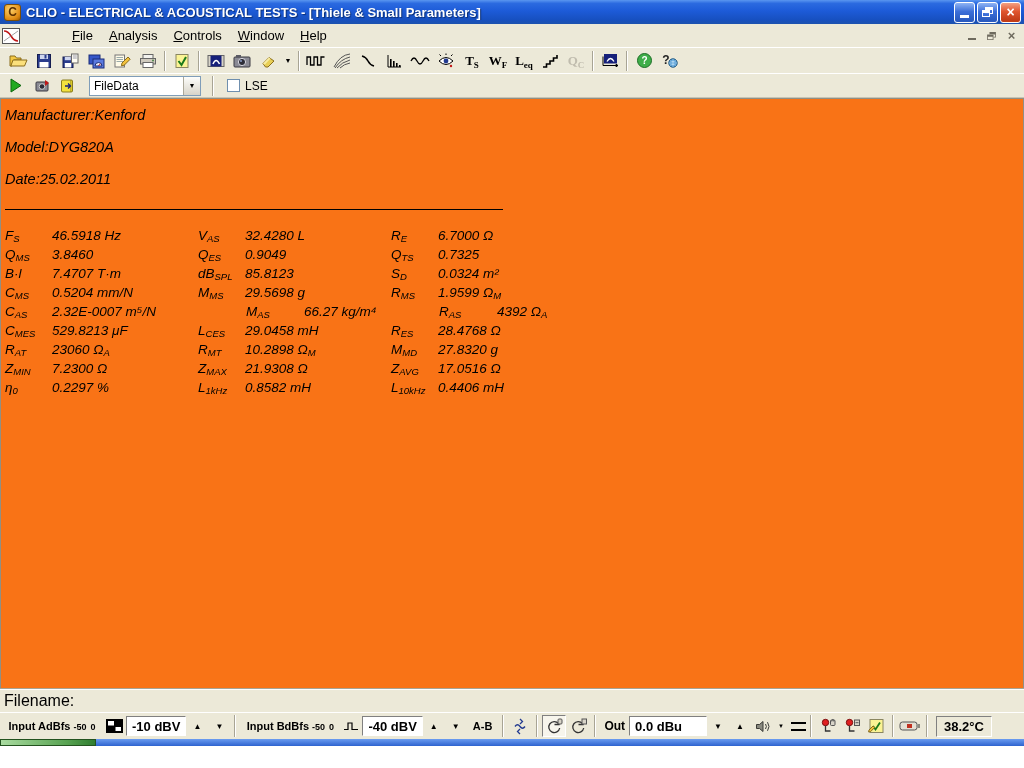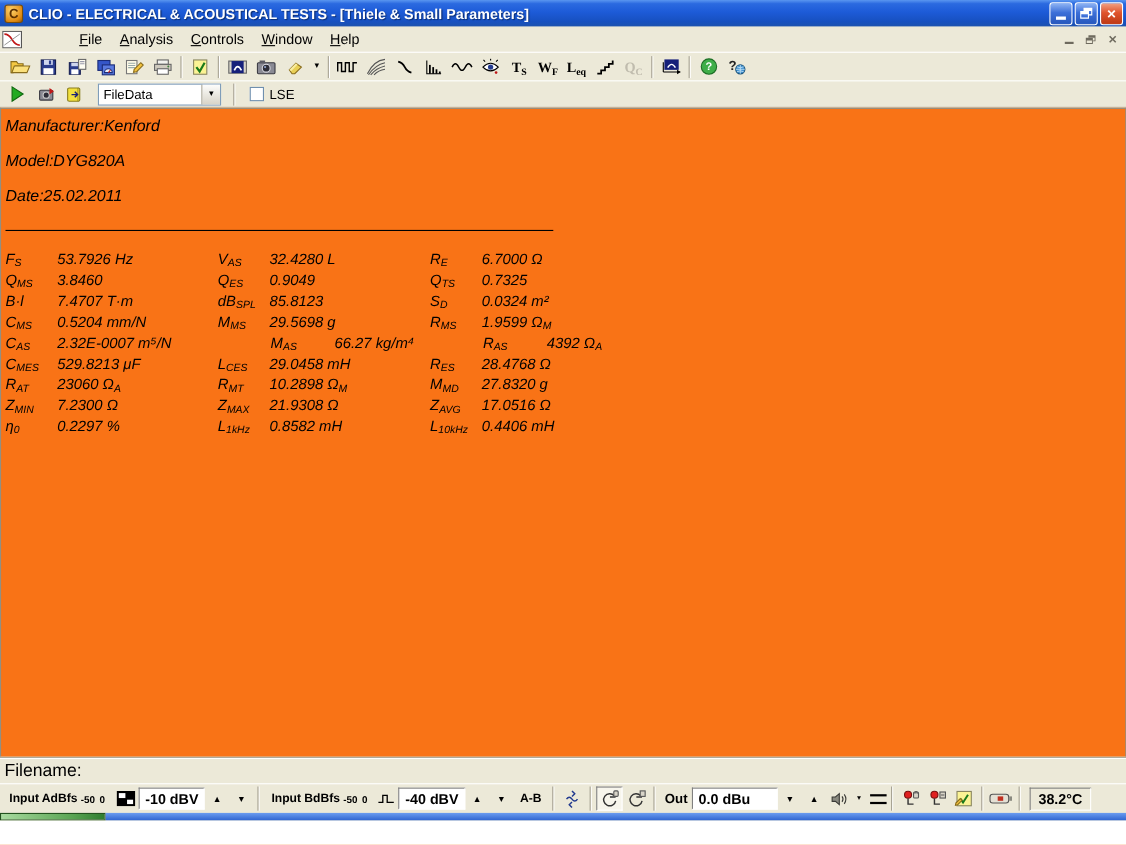--- a/index.html
+++ b/index.html
@@ -409,21 +409,21 @@
   <div class="content">
     <div class="doc-line">Manufacturer:Kenford</div>
     <div class="doc-line">Model:DYG820A</div>
     <div class="doc-line">Date:25.02.2011</div>
     <div class="hrule"></div>
     <div class="params">
       <div class="pcol c1">
 
           <div class="param-row">
             <span class="plabel"><span>F</span><span class="psub">S</span></span>
-            <span class="pvalue"><span>53.7926 Hz</span><span class="psub"></span></span>
+            <span class="pvalue"><span>46.5918 Hz</span><span class="psub"></span></span>
           </div>
 
           <div class="param-row">
             <span class="plabel"><span>Q</span><span class="psub">MS</span></span>
             <span class="pvalue"><span>3.8460</span><span class="psub"></span></span>
           </div>
 
           <div class="param-row">
             <span class="plabel"><span>B·l</span><span class="psub"></span></span>
             <span class="pvalue"><span>7.4707 T·m</span><span class="psub"></span></span>

